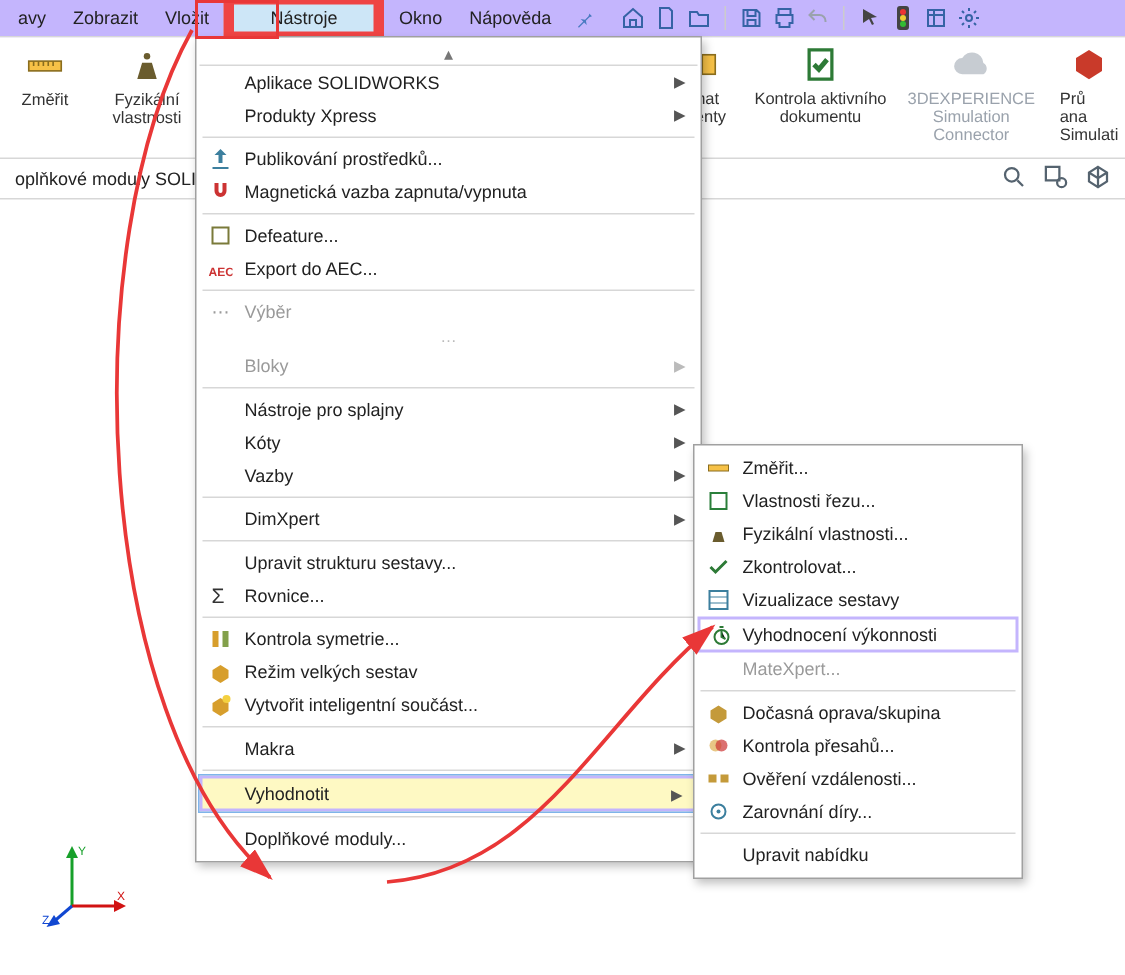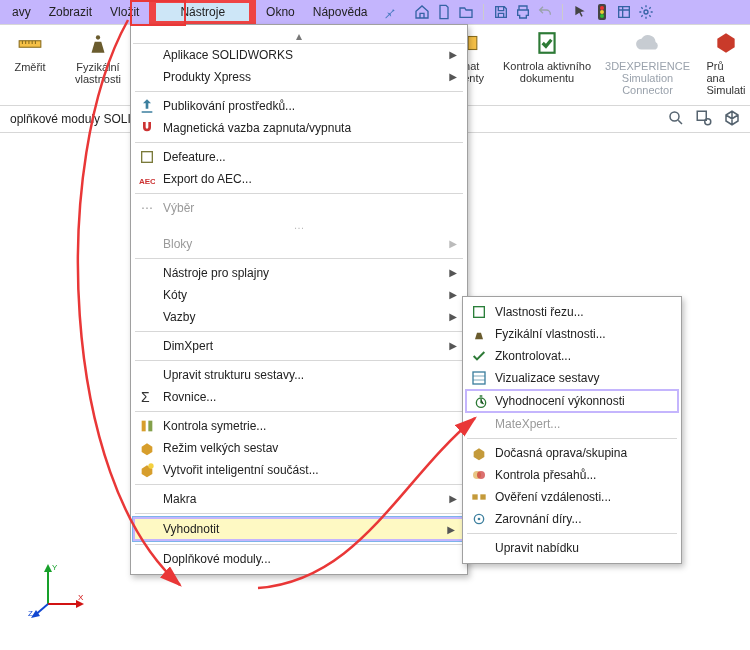--- a/index.html
+++ b/index.html
@@ -340,20 +340,28 @@
   <div class="sep"></div>
   <div class="row">
       <span>Doplňkové moduly...</span>
     </div>
 </div>
 
 <div class="menu" style="left:462px;top:296px;width:214px">
   <div class="row">
       <span class="mico">
         <svg width="16" height="16" viewBox="0 0 24 24">
+          <rect x="2" y="9" width="20" height="6" fill="#f6c147" stroke="#8a6d1e"></rect>
+        </svg>
+      </span>
+      <span>Změřit...</span>
+    </div>
+  <div class="row">
+      <span class="mico">
+        <svg width="16" height="16" viewBox="0 0 24 24">
           <rect x="4" y="4" width="16" height="16" fill="none" stroke="#2a7f3a" stroke-width="2"></rect>
         </svg>
       </span>
       <span>Vlastnosti řezu...</span>
     </div>
   <div class="row">
       <span class="mico">
         <svg width="16" height="16" viewBox="0 0 24 24">
           <path fill="#6a5c2e" d="M6 20h12l-3-10h-6z"></path>
         </svg>

